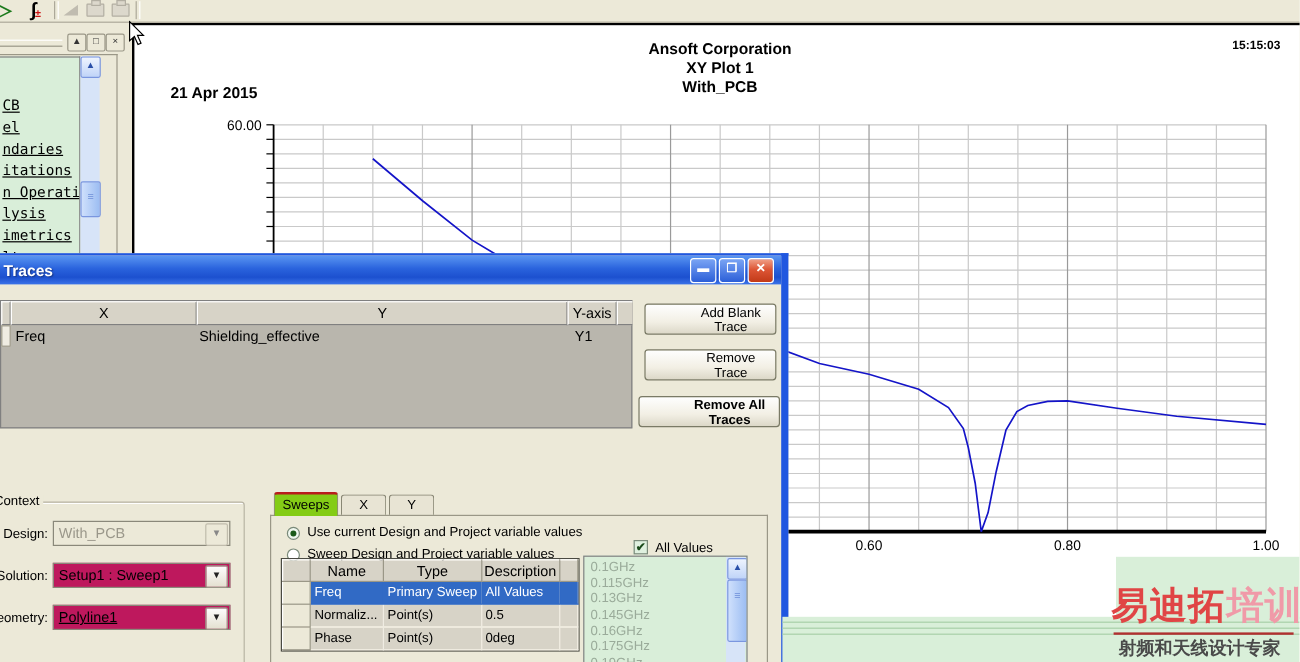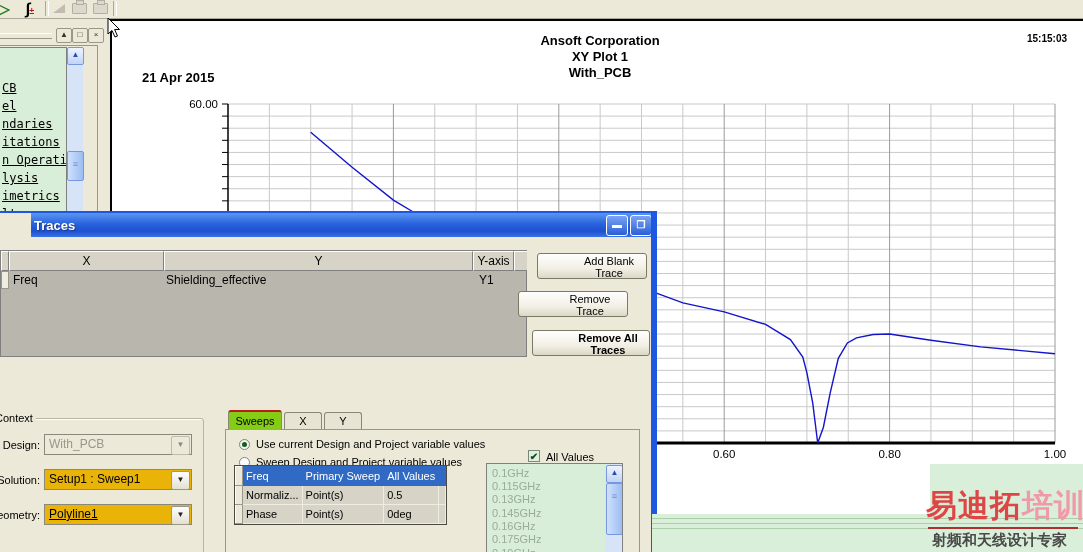--- a/index.html
+++ b/index.html
@@ -44,21 +44,21 @@
   .xp-thumb{position:absolute;left:0px;width:15px;background:linear-gradient(90deg,#cfe0fc,#9cbdf2);
             border:1px solid #7a96df;border-radius:2px;}
   .xp-thumb:after{content:"≡";display:block;text-align:center;color:#6f8fd8;font-size:9px;line-height:1;margin-top:8px;}
 
   
   .dialog{position:absolute;left:0;top:211px;width:657px;height:341px;z-index:3;
           border-top:2px solid #2057e0;border-right:6px solid #2057e0;box-sizing:border-box;
           background:#ece9d8;overflow:hidden;}
   .titlebar{position:absolute;left:0;top:0;width:100%;height:24px;
             background:linear-gradient(180deg,#5a96f2 0%,#2a63dd 45%,#1c50cf 75%,#3a72e8 100%);
-            display:flex;align-items:center;margin-left:31px;}
+            display:flex;align-items:center;}
   .title-text{color:#fff;font-weight:bold;font-size:13px;padding-left:3px;text-shadow:1px 1px 1px #1a3a8a;}
   .tb-btns{position:absolute;right:6px;top:2px;display:flex;gap:2px;}
   .wbtn{width:20px;height:19px;border:1px solid #fff;border-radius:3px;color:#fff;
         font-size:10px;font-weight:bold;text-align:center;line-height:17px;}
   .wbtn.minmax{background:linear-gradient(180deg,#7aa4f4,#2c5fd8);}
   .wbtn.close{background:linear-gradient(180deg,#f0a088,#dd5636 45%,#c23a18);}
 
   .dlg-body{position:absolute;left:0;top:24px;width:651px;height:317px;}
 
   
@@ -71,21 +71,21 @@
   .tgrid-cell{position:absolute;top:22px;height:16px;font-size:12px;white-space:nowrap;}
 
   .btn{position:absolute;background:linear-gradient(180deg,#fefefe,#f2efe4 60%,#dcd8c8);
        border:1px solid #7a7a66;border-radius:3px;font-size:11px;text-align:center;
        font-family:"Liberation Sans",sans-serif;padding-left:40px;}
 
   
   .groupbox{position:absolute;border:1px solid #b8b4a4;border-radius:3px;box-shadow:inset 1px 1px 0 #fff;}
   .grouplabel{position:absolute;top:-7px;background:#ece9d8;padding:0 3px;font-size:11px;}
   .ctx-label{position:absolute;font-size:11px;text-align:right;}
-  .combo{position:absolute;height:21px;border:1px solid #8a887a;box-sizing:border-box;background:#eab308;
+  .combo{position:absolute;height:21px;border:1px solid #8a887a;box-sizing:border-box;background:#be185d;
          font-size:12px;line-height:19px;padding-left:4px;white-space:nowrap;}
   .combo .arrowbox{position:absolute;right:1px;top:1px;width:17px;height:17px;
         background:linear-gradient(180deg,#fdfdfd,#e4e0d0);border:1px solid #9a9787;border-radius:2px;
         text-align:center;line-height:15px;font-size:8px;color:#222;}
   .combo.disabled{background:#ece9d8;color:#9a978a;}
   .combo.disabled .arrowbox{background:#ece9d8;color:#888;border-color:#c0bcac;}
 
   
   .tab{position:absolute;box-sizing:border-box;border:1px solid #898775;border-bottom:none;
        border-radius:3px 3px 0 0;background:#e8e4d4;font-size:11px;text-align:center;}
@@ -291,21 +291,21 @@
       <div class="tgrid-hcell" style="left:163px;width:309px;">Y</div>
       <div class="tgrid-hcell" style="left:472px;width:41px;">Y-axis</div>
       <div class="tgrid-hcell" style="left:513px;width:13px;border-right:none;"></div>
       <div class="tgrid-rowhead"></div>
       <div class="tgrid-cell" style="left:12px;">Freq</div>
       <div class="tgrid-cell" style="left:165px;">Shielding_effective</div>
       <div class="tgrid-cell" style="left:478px;">Y1</div>
     </div>
 
     <button class="btn" style="left:537px;top:16px;width:110px;height:26px;">Add Blank Trace</button>
-    <button class="btn" style="left:518px;top:54px;width:110px;height:26px;">Remove Trace</button>
+    <button class="btn" style="left:537px;top:54px;width:110px;height:26px;">Remove Trace</button>
     <button class="btn" style="left:532px;top:93px;width:118px;height:26px;font-weight:bold;">Remove All Traces</button>
 
     <div class="groupbox" style="left:-12px;top:181px;width:214px;height:140px;">
       <span class="grouplabel" style="left:3px;">Context</span>
     </div>
     <div class="ctx-label" style="left:-20px;top:202px;width:60px;">Design:</div>
     <div class="combo disabled" style="left:44px;top:197px;width:148px;">
       <span>With_PCB</span>
       <span class="arrowbox">▼</span>
     </div>
@@ -327,20 +327,27 @@
       <div class="radio checked" style="left:13px;top:9px;"></div>
       <div class="radio-label" style="left:30px;top:8px;">Use current Design and Project variable values</div>
       <div class="radio" style="left:13px;top:27px;"></div>
       <div class="radio-label" style="left:30px;top:26px;">Sweep Design and Project variable values</div>
       <div class="checkbox" style="left:302px;top:20px;">✔</div>
       <div class="radio-label" style="left:320px;top:21px;">All Values</div>
 
       <div class="stable">
         <table>
           <tbody>
+                <tr>
+            <th style="width:18px;"></th>
+            <th style="width:56px;">Name</th>
+            <th style="width:70px;">Type</th>
+            <th style="width:58px;">Description</th>
+            <th style="width:10px;"></th>
+          </tr>
           <tr class="sel">
             <td class="rowhead"></td>
             <td>Freq</td>
             <td>Primary Sweep</td>
             <td>All Values</td>
             <td></td>
           </tr>
           <tr>
             <td class="rowhead"></td>
             <td>Normaliz...</td>

